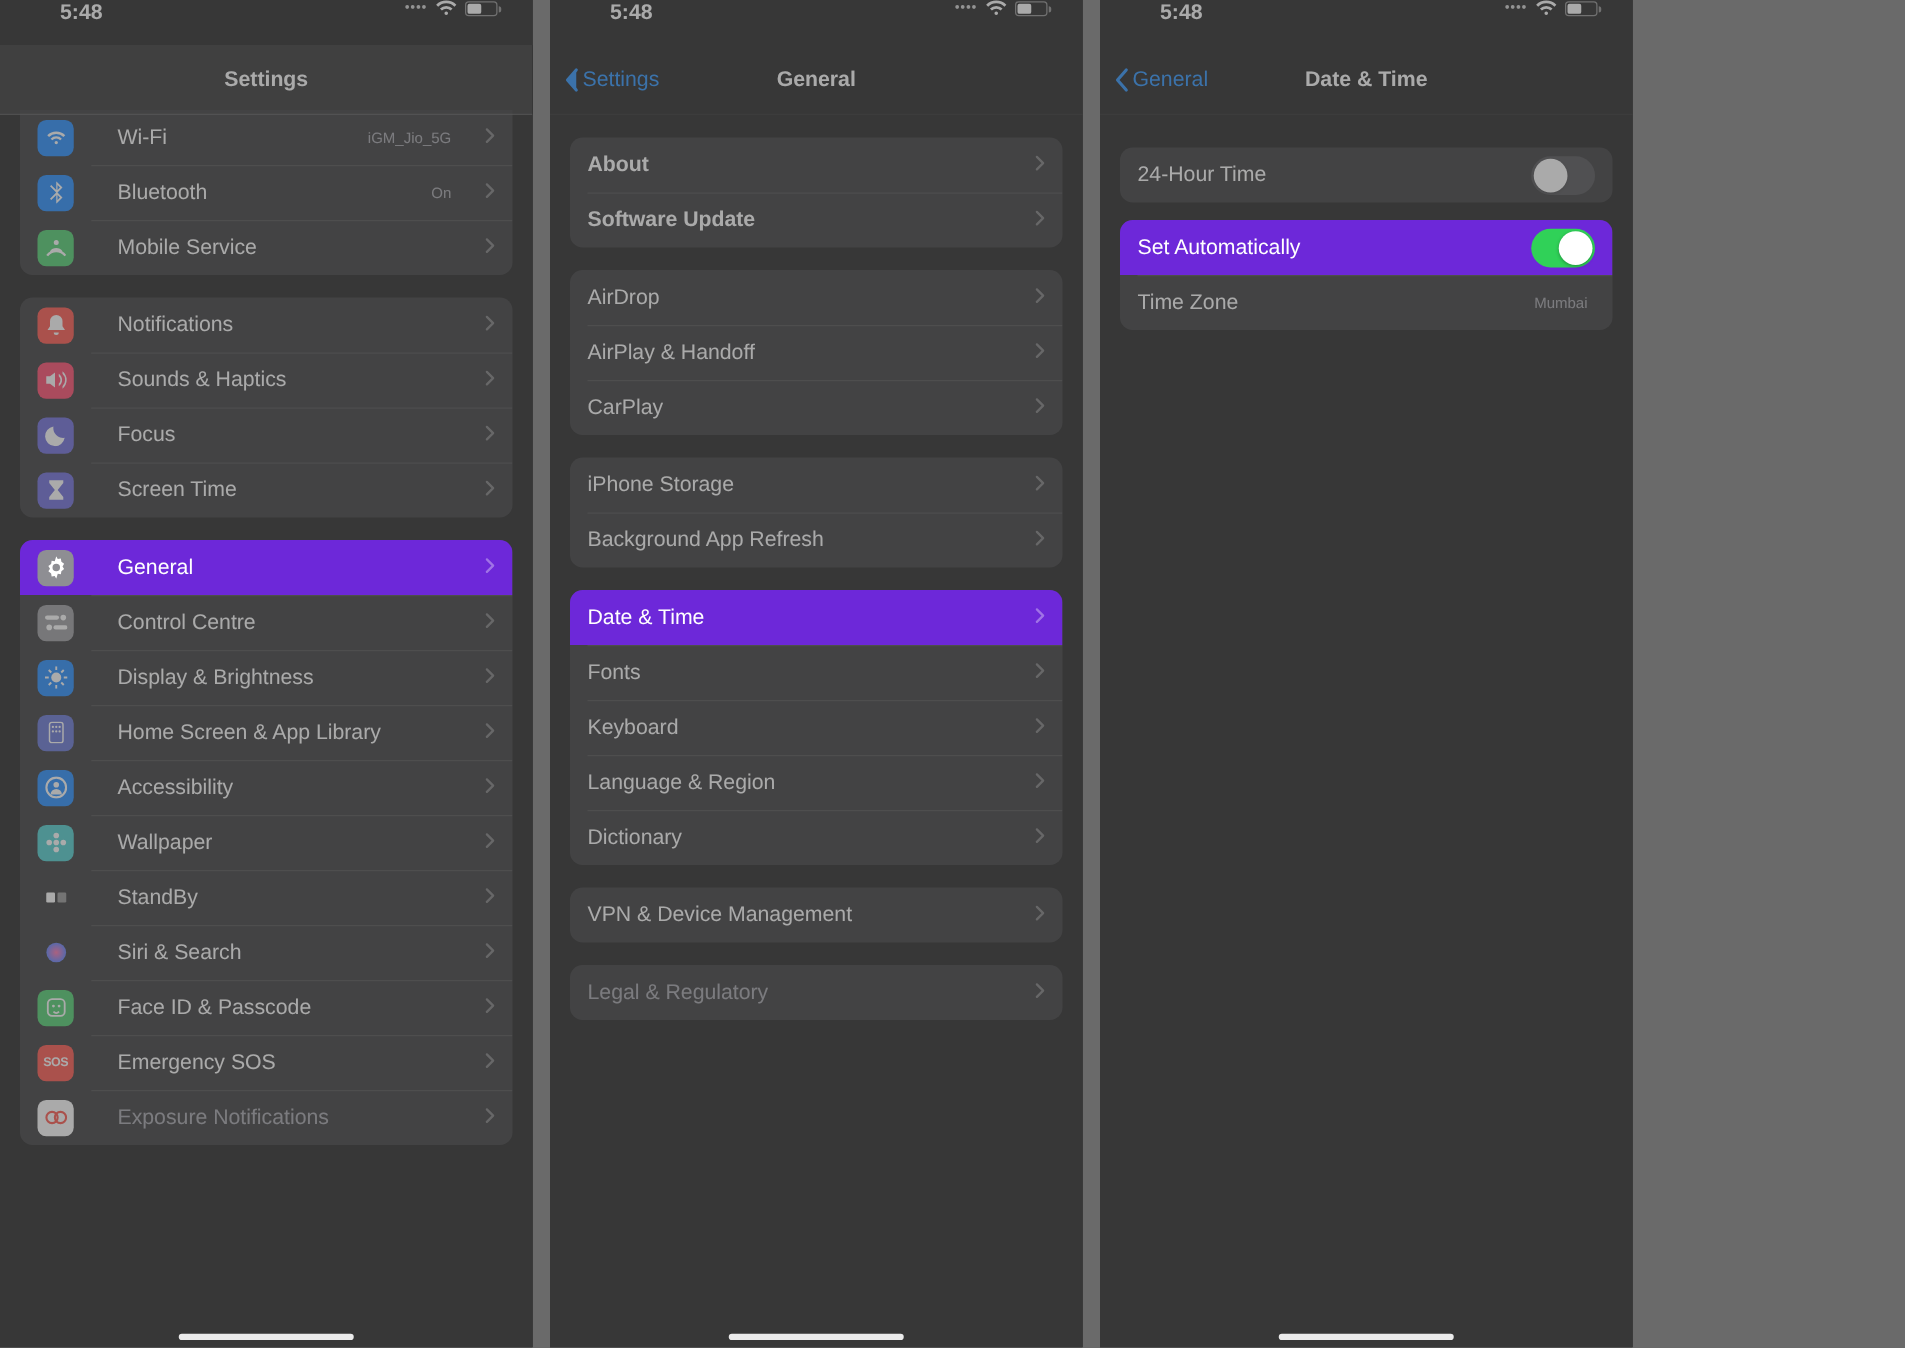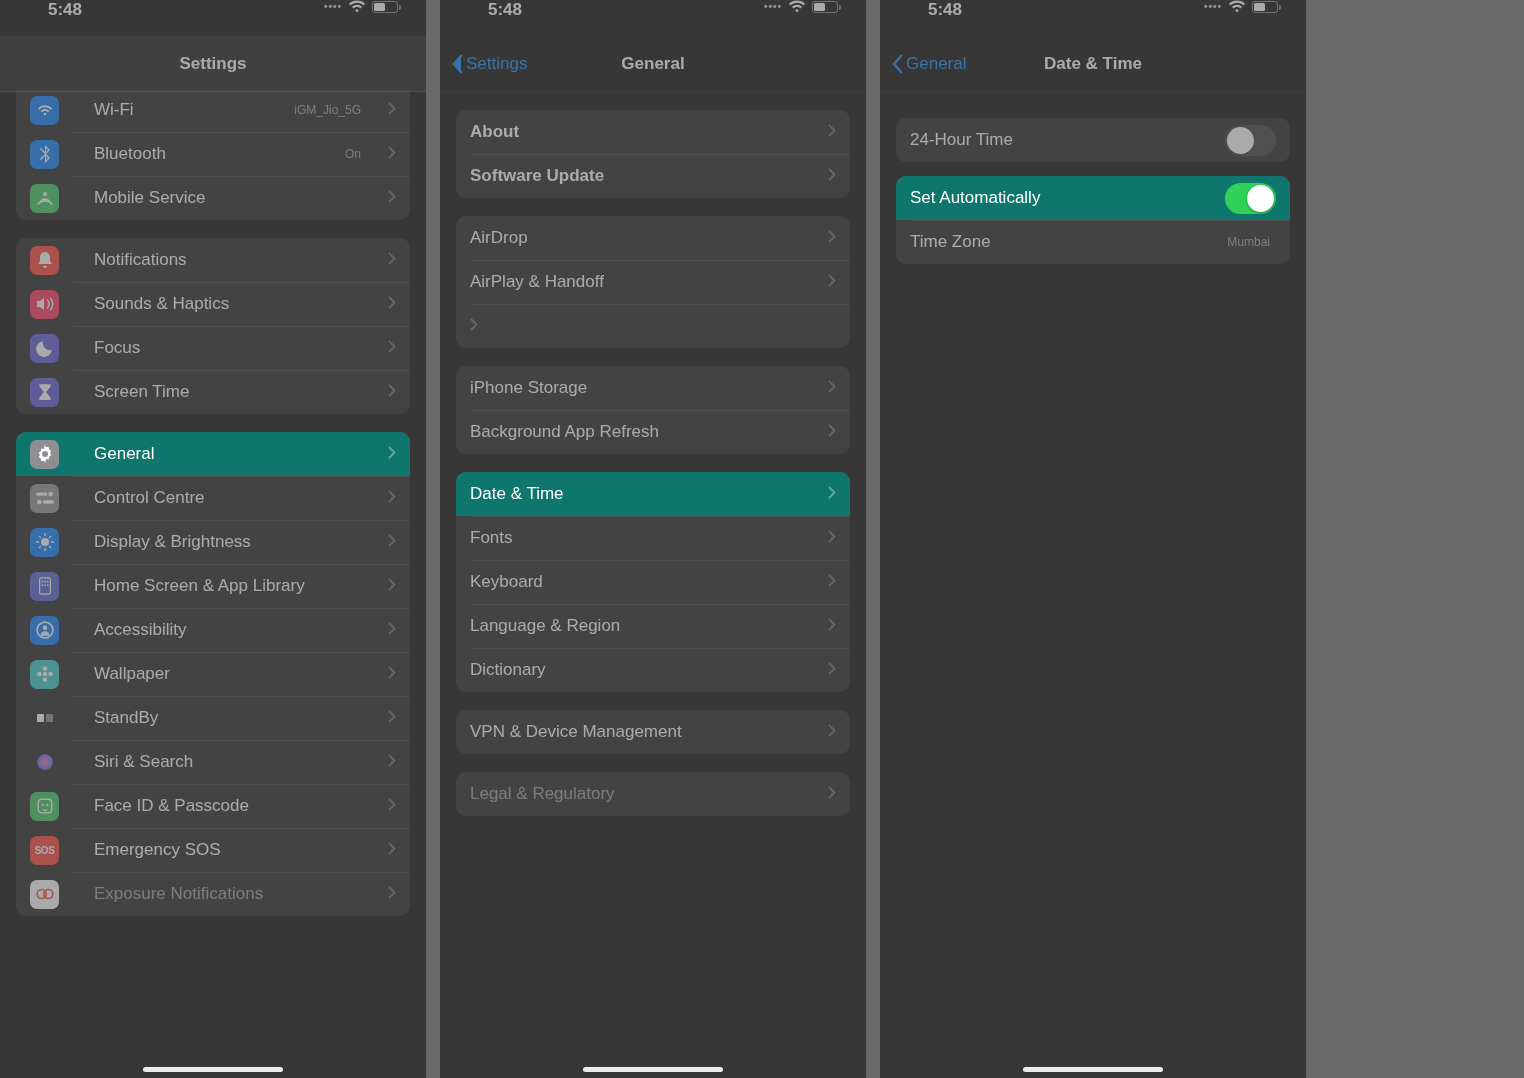--- a/index.html
+++ b/index.html
@@ -99,21 +99,21 @@
   }
   .row .icon-box svg { width: 18px; height: 18px; }
   .row .label { flex: 1; }
   .row .detail { color: rgba(235,235,245,0.6); font-size: 12px; margin-right: 6px; }
   .row .chevron {
     width: 8px; height: 13px;
     opacity: 0.35;
   }
   .row.with-icon + .row.with-icon::before { left: 57px; }
   .row.highlight-inner {
-    background: #0f766e;
+    background: #6d28d9;
     position: relative;
     z-index: 100;
   }
   
   .toggle {
     width: 51px; height: 31px;
     border-radius: 16px;
     background: #39393d;
     position: relative;
   }
@@ -483,20 +483,21 @@
               <path stroke="#fff" stroke-width="1.8" fill="none" stroke-linecap="round" stroke-linejoin="round" d="M1.5 1.5 L6.5 6.5 L1.5 11.5"></path>
             </svg></span>
         </div>
         <div class="row">
           <span class="label">AirPlay &amp; Handoff</span>
           <span><svg class="chevron" viewBox="0 0 8 13">
               <path stroke="#fff" stroke-width="1.8" fill="none" stroke-linecap="round" stroke-linejoin="round" d="M1.5 1.5 L6.5 6.5 L1.5 11.5"></path>
             </svg></span>
         </div>
         <div class="row">
+          <span class="label">CarPlay</span>
           <span><svg class="chevron" viewBox="0 0 8 13">
               <path stroke="#fff" stroke-width="1.8" fill="none" stroke-linecap="round" stroke-linejoin="round" d="M1.5 1.5 L6.5 6.5 L1.5 11.5"></path>
             </svg></span>
         </div>
       </div>
       <div class="group">
         <div class="row">
           <span class="label">iPhone Storage</span>
           <span><svg class="chevron" viewBox="0 0 8 13">
               <path stroke="#fff" stroke-width="1.8" fill="none" stroke-linecap="round" stroke-linejoin="round" d="M1.5 1.5 L6.5 6.5 L1.5 11.5"></path>

